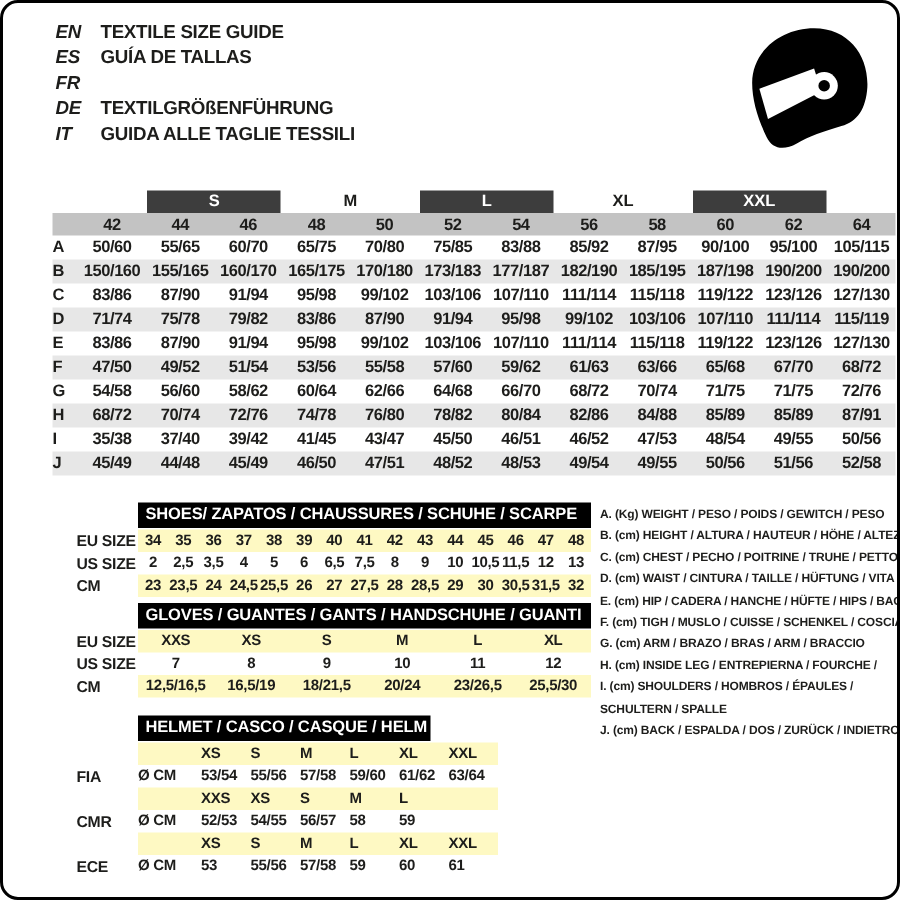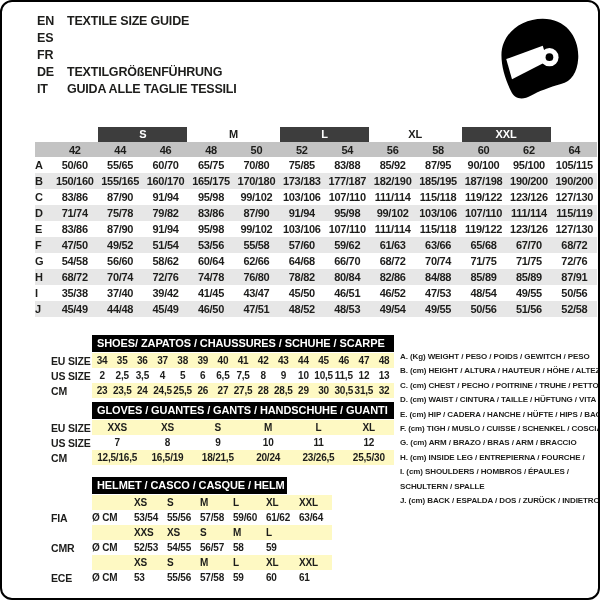--- a/index.html
+++ b/index.html
@@ -4,21 +4,21 @@
 <style>
   * { box-sizing: border-box; margin: 0; padding: 0; }
   html, body { width: 600px; height: 600px; background: #fff; }
   body { font-family: "Liberation Sans", "DejaVu Sans", sans-serif; font-weight: bold; color: #1d1d1b; }
   .page { position: absolute; inset: 0; width: 600px; height: 600px; background: #fff;
           border: 2px solid #000; border-radius: 12px; overflow: hidden; }
 
   
   .lang-list { position: absolute; left: 35px; top: 11px; }
   .lang-row { display: flex; font-size: 12.5px; line-height: 17px; letter-spacing: -0.2px; }
-  .lang-code { width: 30px; }
+  .lang-code { width: 30px; font-style: italic; }
 
   
   .helmet-pic { position: absolute; right: 14px; top: 12px; width: 96px; height: 96px; }
 
   
   .main-table { position: absolute; left: 33px; top: 125px; width: 562px; }
   .mt-groups { display: flex; height: 15px; font-size: 11px; line-height: 15px; }
   .g-spacer1 { width: 17px; }
   .g-col { flex: 1; }
   .g-bar { flex: 2; text-align: center; }
@@ -43,36 +43,37 @@
   .sec-label { width: 57px; font-size: 10.5px; padding-left: 16px; }
   .band { display: flex; align-items: center; height: 15px; }
   .band.shaded { background: #fef9c3; }
   .band.w300 { width: 302px; }
   .band.w240 { width: 240px; }
   .band .cell { flex: 1; text-align: center; }
   .band .cell-left { text-align: left; }
   .unit-cell { width: 42px; text-align: left; flex: none !important; }
 
   
-  .legend { position: absolute; left: 398px; top: 348px; width: 200px;
+  .legend { position: absolute; left: 398px; top: 334px; width: 200px;
             font-size: 8px; line-height: 14.4px; letter-spacing: -0.1px; }
   .legend-line { white-space: nowrap; }
 </style>
 </head>
 <body>
 
 <div class="page">
 
   <div class="lang-list">
       <div class="lang-row">
         <div class="lang-code" style="display: inline-block;">EN</div>
         <div class="lang-label">TEXTILE SIZE GUIDE</div>
       </div>
       <div class="lang-row">
         <div class="lang-code" style="display: inline-block;">ES</div>
+        <div class="lang-label">GUÍA DE TALLAS</div>
       </div>
       <div class="lang-row">
         <div class="lang-code" style="display: inline-block;">FR</div>
       </div>
       <div class="lang-row">
         <div class="lang-code" style="display: inline-block;">DE</div>
         <div class="lang-label">TEXTILGRÖßENFÜHRUNG</div>
       </div>
       <div class="lang-row">
         <div class="lang-code" style="display: inline-block;">IT</div>

